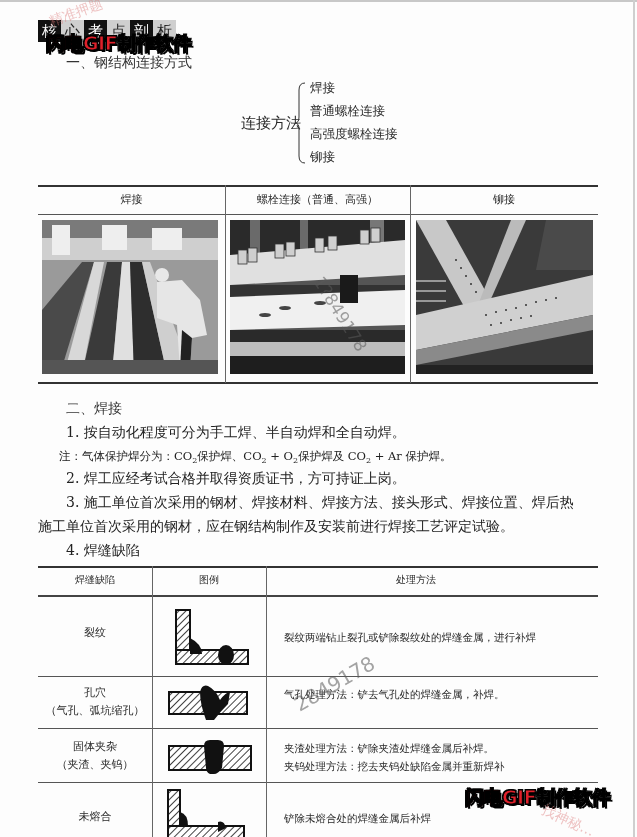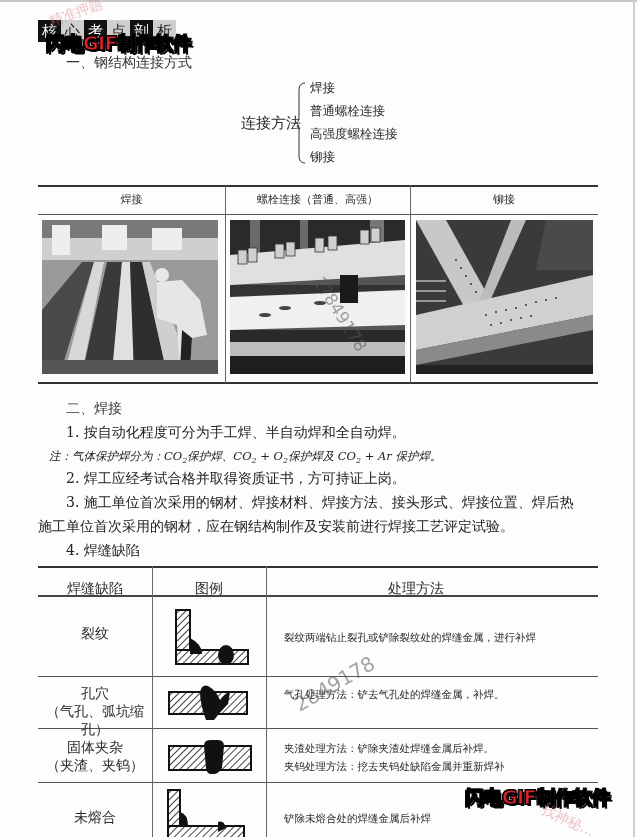--- a/index.html
+++ b/index.html
@@ -35,22 +35,22 @@
     
     .photo-table { position: absolute; left: 38px; top: 185px; width: 560px; height: 200px; }
     .rule-thick { position: absolute; left: 0; width: 560px; height: 2px; background: #333; }
     .rule-thin { position: absolute; left: 0; width: 560px; height: 1px; background: #555; }
     .vline { position: absolute; width: 1px; background: #666; }
     .col-head { position: absolute; top: 2px; height: 26px; line-height: 26px; text-align: center; font-size: 11px; }
     .photo { position: absolute; top: 35px; height: 154px; overflow: hidden; }
 
     
     .defect-table { position: absolute; left: 38px; top: 566px; width: 560px; height: 271px; }
-    .dt-head { position: absolute; top: 0; height: 28px; line-height: 28px; font-size: 14px; text-align: center; margin-top: 8px; }
-    .dt-cell { position: absolute; font-size: 14px; text-align: center; line-height: 18px; }
+    .dt-head { position: absolute; top: 0; height: 28px; line-height: 28px; font-size: 10px; text-align: center; }
+    .dt-cell { position: absolute; font-size: 11px; text-align: center; line-height: 18px; }
     .dt-method { position: absolute; font-size: 10.5px; line-height: 18px; white-space: nowrap; }
     .fig { position: absolute; }
   </style>
 </head>
 <body>
 
 <div class="page-border-top"></div>
 <div class="page-border-right"></div>
 
 <div class="badge">
@@ -168,21 +168,21 @@
       <rect x="0" y="70" width="30" height="2" fill="#999"></rect>
       <rect x="0" y="80" width="30" height="2" fill="#999"></rect>
     <rect x="0" y="145" width="177" height="9" fill="#222"></rect>
   </svg>
 </div>
 
 <div class="wm-num" style="left:318px; top:268px; transform: rotate(58deg); font-size:17px;">1?849178</div>
 
 <div class="h2" style="left:66px; top:400px;">二、焊接</div>
 <div class="p" style="left:66px; top:424px;">1. 按自动化程度可分为手工焊、半自动焊和全自动焊。</div>
-<div class="note" style="left:49px; top:449px;font-style:italic;"><span>注：气体保护焊分为：CO</span><sub>2</sub><span>保护焊、CO</span><sub>2</sub><span> + O</span><sub>2</sub><span>保护焊及 CO</span><sub>2</sub><span> + Ar 保护焊。</span></div>
+<div class="note" style="left:59px; top:449px;"><span>注：气体保护焊分为：CO</span><sub>2</sub><span>保护焊、CO</span><sub>2</sub><span> + O</span><sub>2</sub><span>保护焊及 CO</span><sub>2</sub><span> + Ar 保护焊。</span></div>
 <div class="p" style="left:66px; top:470px;">2. 焊工应经考试合格并取得资质证书，方可持证上岗。</div>
 <div class="p" style="left:66px; top:494px;">3. 施工单位首次采用的钢材、焊接材料、焊接方法、接头形式、焊接位置、焊后热</div>
 <div class="p" style="left:38px; top:518px;">施工单位首次采用的钢材，应在钢结构制作及安装前进行焊接工艺评定试验。</div>
 <div class="p" style="left:66px; top:542px;">4. 焊缝缺陷</div>
 
 <div class="defect-table">
   <div class="rule-thick" style="top:0;"></div>
   <div class="rule-thin" style="top:29px; height:2px; background:#444;"></div>
   <div class="rule-thin" style="top:110px;"></div>
   <div class="rule-thin" style="top:162px;"></div>

